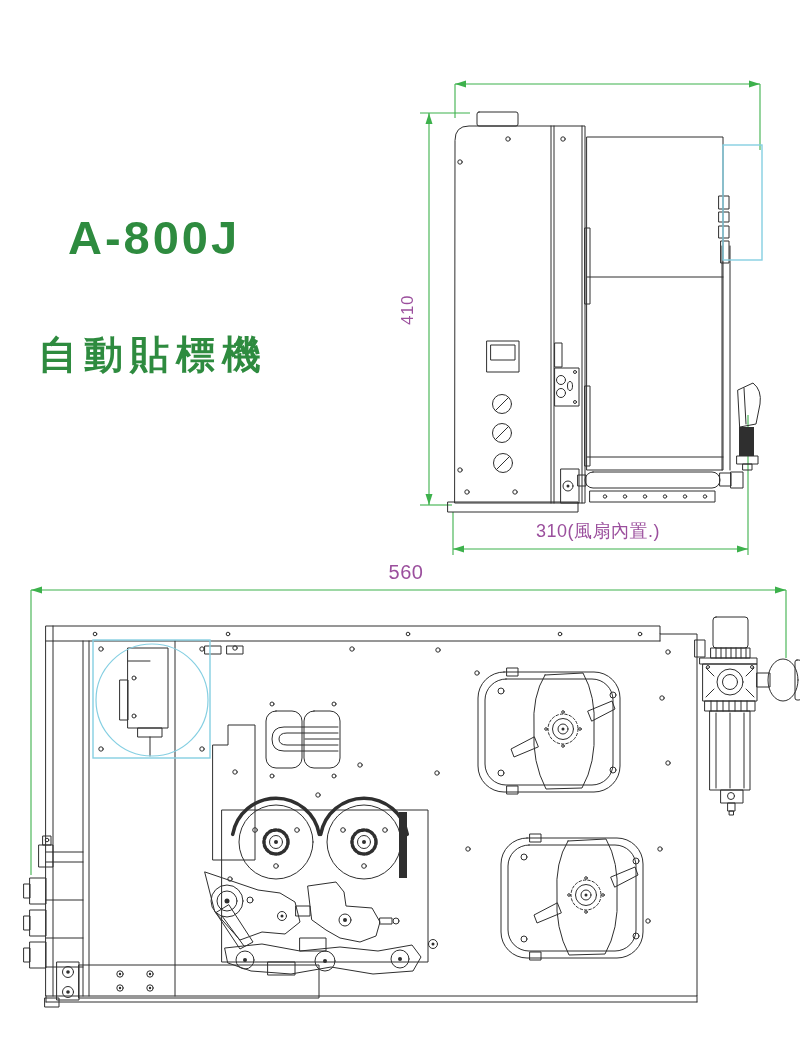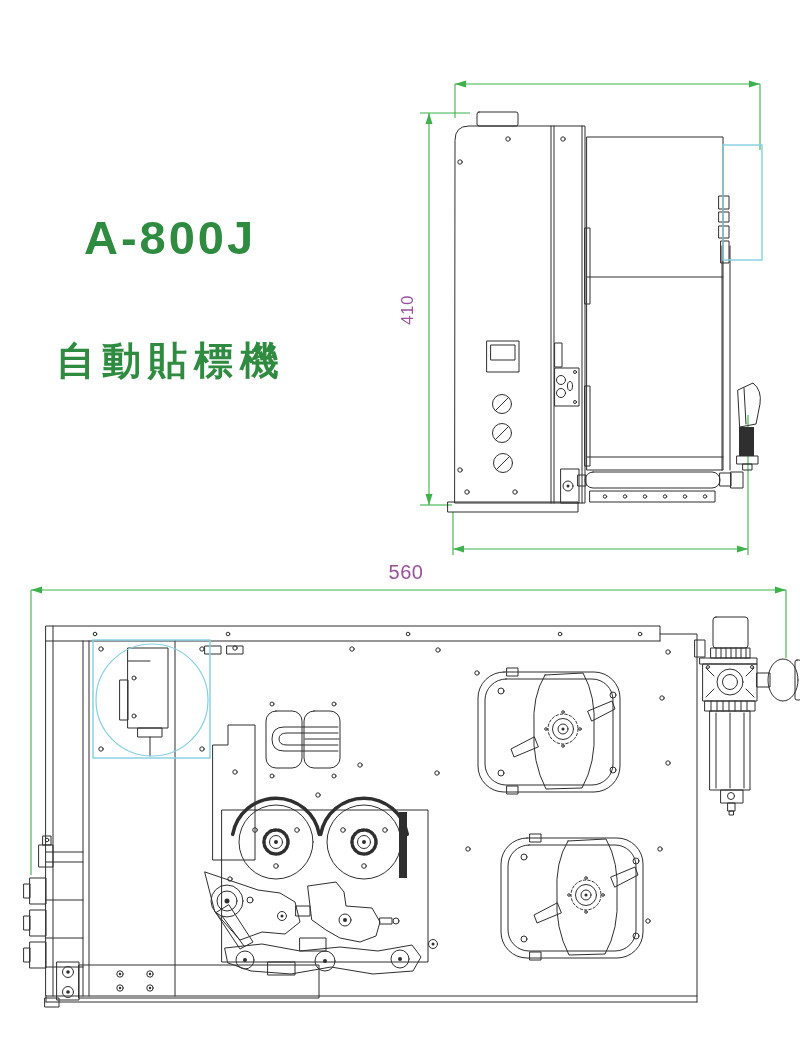--- a/index.html
+++ b/index.html
@@ -12,23 +12,23 @@
   g.s{stroke:var(--line-art);fill:none;stroke-width:1;stroke-linecap:round;stroke-linejoin:round;}
   .fd{fill:var(--line-art);stroke:none;}
   g.gd,.gd{stroke:var(--dimension-green);fill:none;stroke-width:1.1;}
   .gf{fill:var(--dimension-green);stroke:none;}
   g.cy,.cy{stroke:var(--highlight-cyan);fill:none;stroke-width:1.4;}
   .gear{stroke-width:3.5;stroke-dasharray:2.5 2;}
   .thick{stroke-width:3.5;}
   .dash{stroke-dasharray:2.5 2;}
   
   .title-block{position:absolute;left:0;top:0;width:100%;height:100%;color:var(--title-green);font-weight:bold;pointer-events:none;}
-  .t1{position:absolute;left:84px;top:210px;font-size:47px;font-weight:800;letter-spacing:3px;}
+  .t1{position:absolute;left:68px;top:210px;font-size:47px;font-weight:800;letter-spacing:3px;}
   .t2{position:absolute;left:148px;top:274px;font-size:38px;letter-spacing:13px;}
-  .t3{position:absolute;left:56px;top:328px;font-size:39px;letter-spacing:7px;margin-top:6px;}
+  .t3{position:absolute;left:38px;top:328px;font-size:39px;letter-spacing:7px;}
   
   .dimlabel{position:absolute;color:var(--dimension-purple);text-align:center;white-space:nowrap;letter-spacing:0.5px;}
   .dim-315{left:520px;top:51px;width:190px;font-size:17px;}
   .dim-410{left:386px;top:300px;width:44px;font-size:17px;transform:rotate(-90deg);transform-origin:center;}
   .dim-310{left:498px;top:519px;width:200px;font-size:18px;}
   .dim-780{left:371px;top:561px;width:70px;font-size:20px;}
 </style>
 </head>
 <body>
 
@@ -369,14 +369,15 @@
       <circle cx="152" cy="700" r="56" stroke-width="1.2"></circle>
     </g>
   </svg>
 
   <div class="title-block">
     <div class="t1">A-800J</div>
     <div class="t3">自動貼標機</div>
   </div>
 
   <div class="dimlabel dim-410">410</div>
+  <div class="dimlabel dim-310">310(風扇內置.)</div>
   <div class="dimlabel dim-780">560</div>
 </div>
 
 </body></html>

